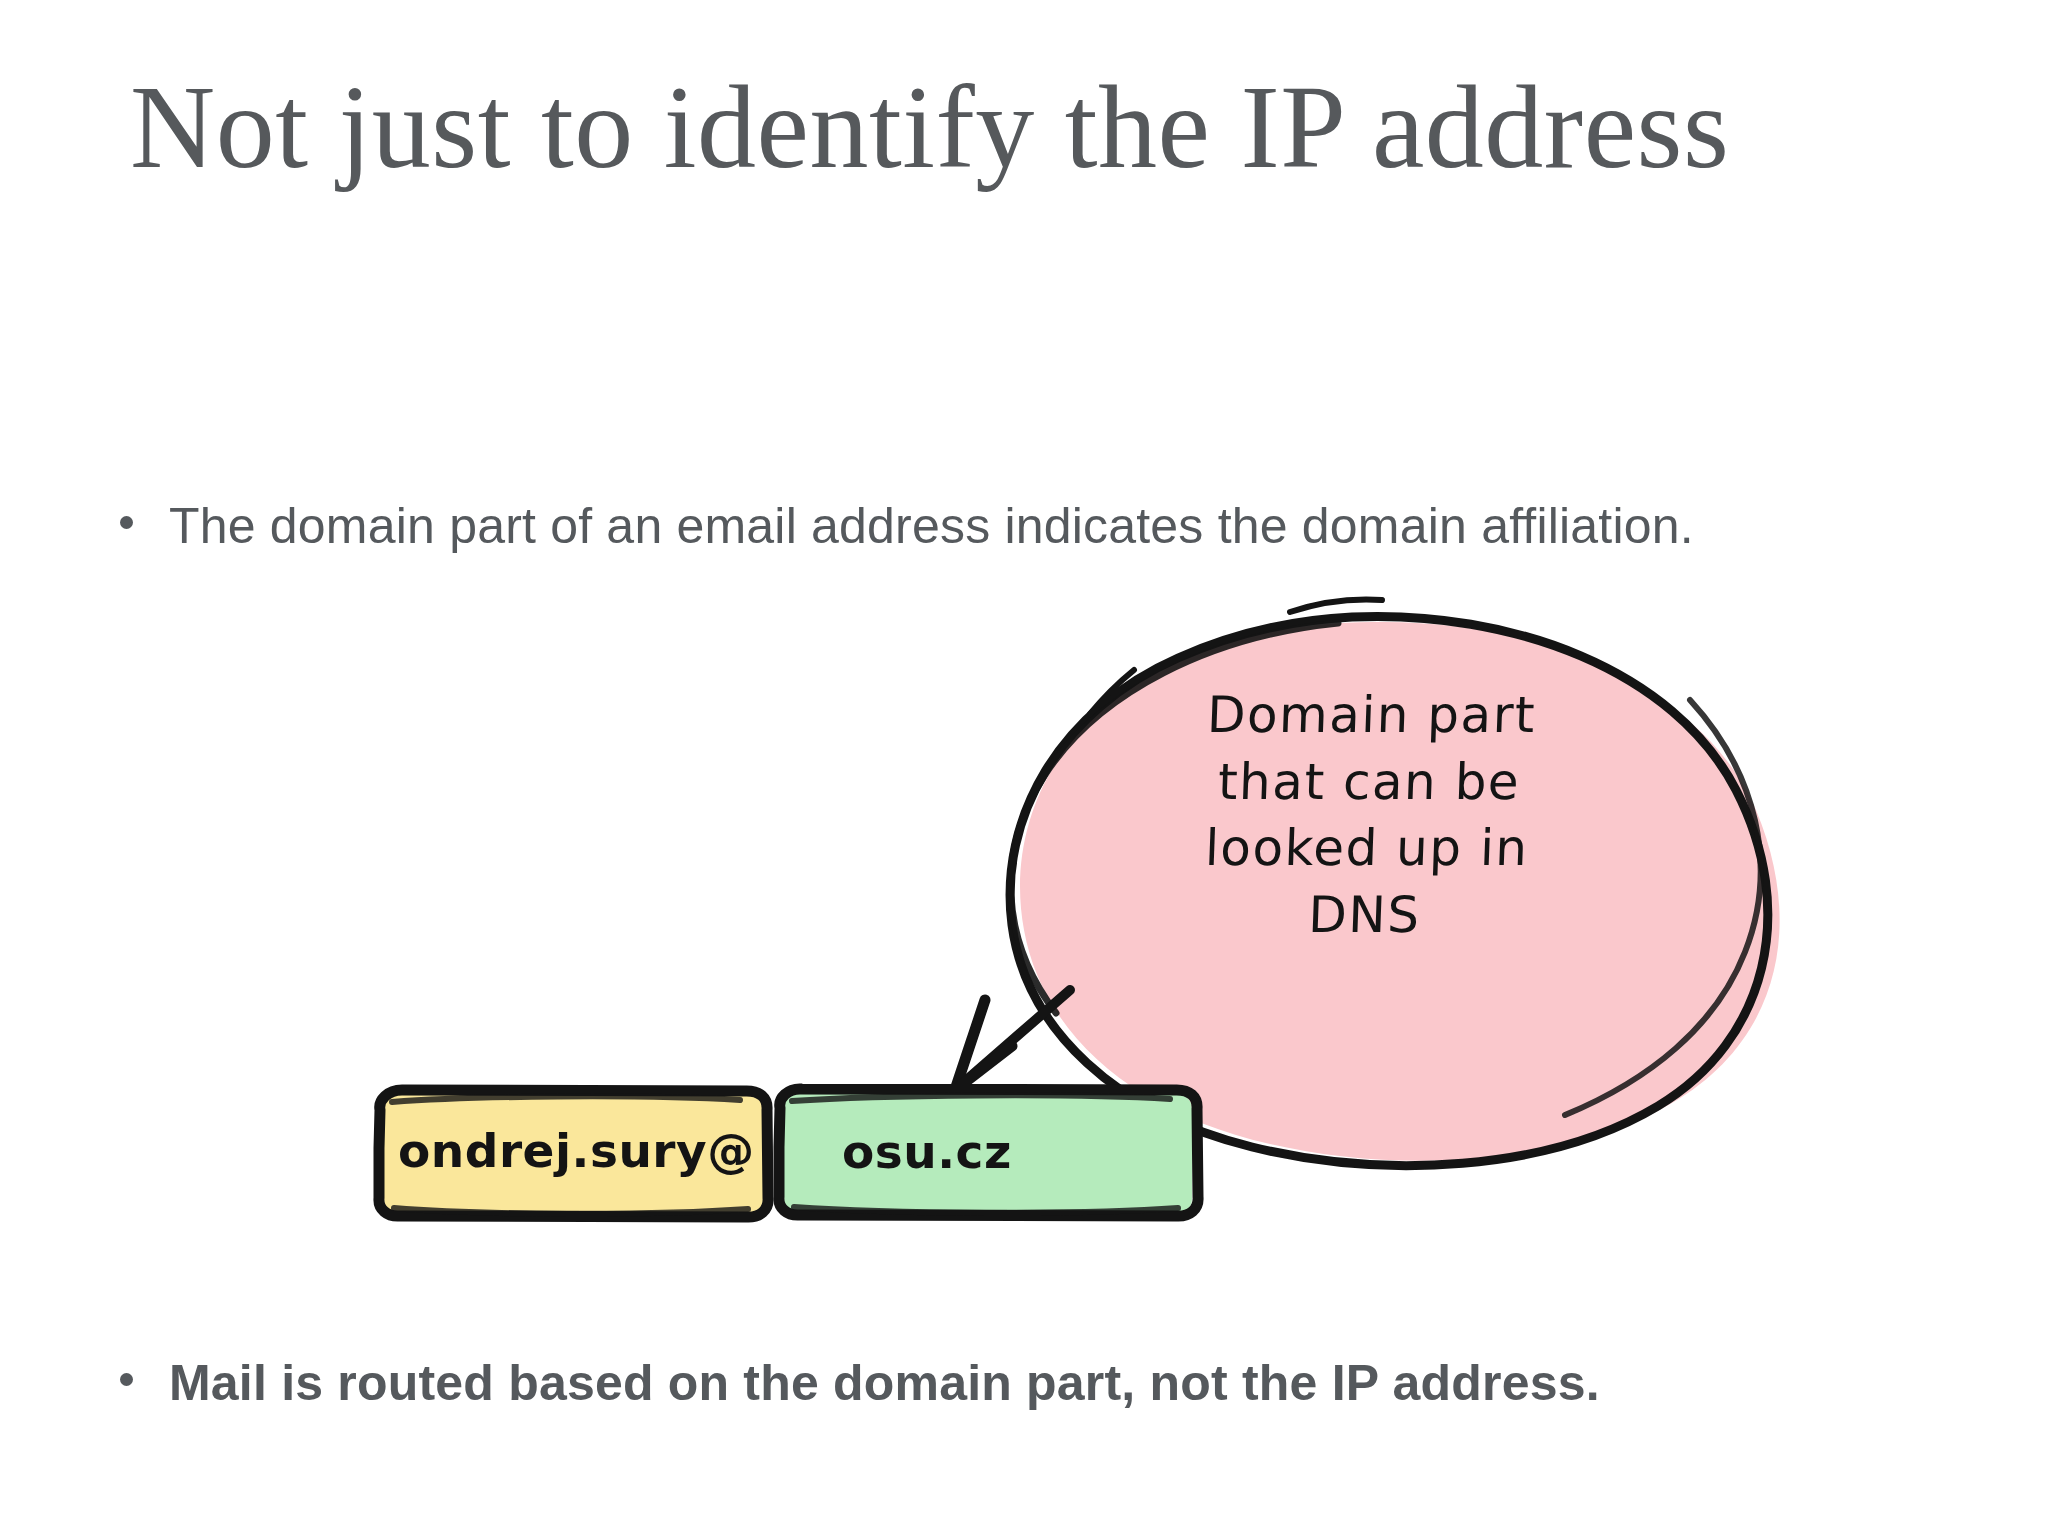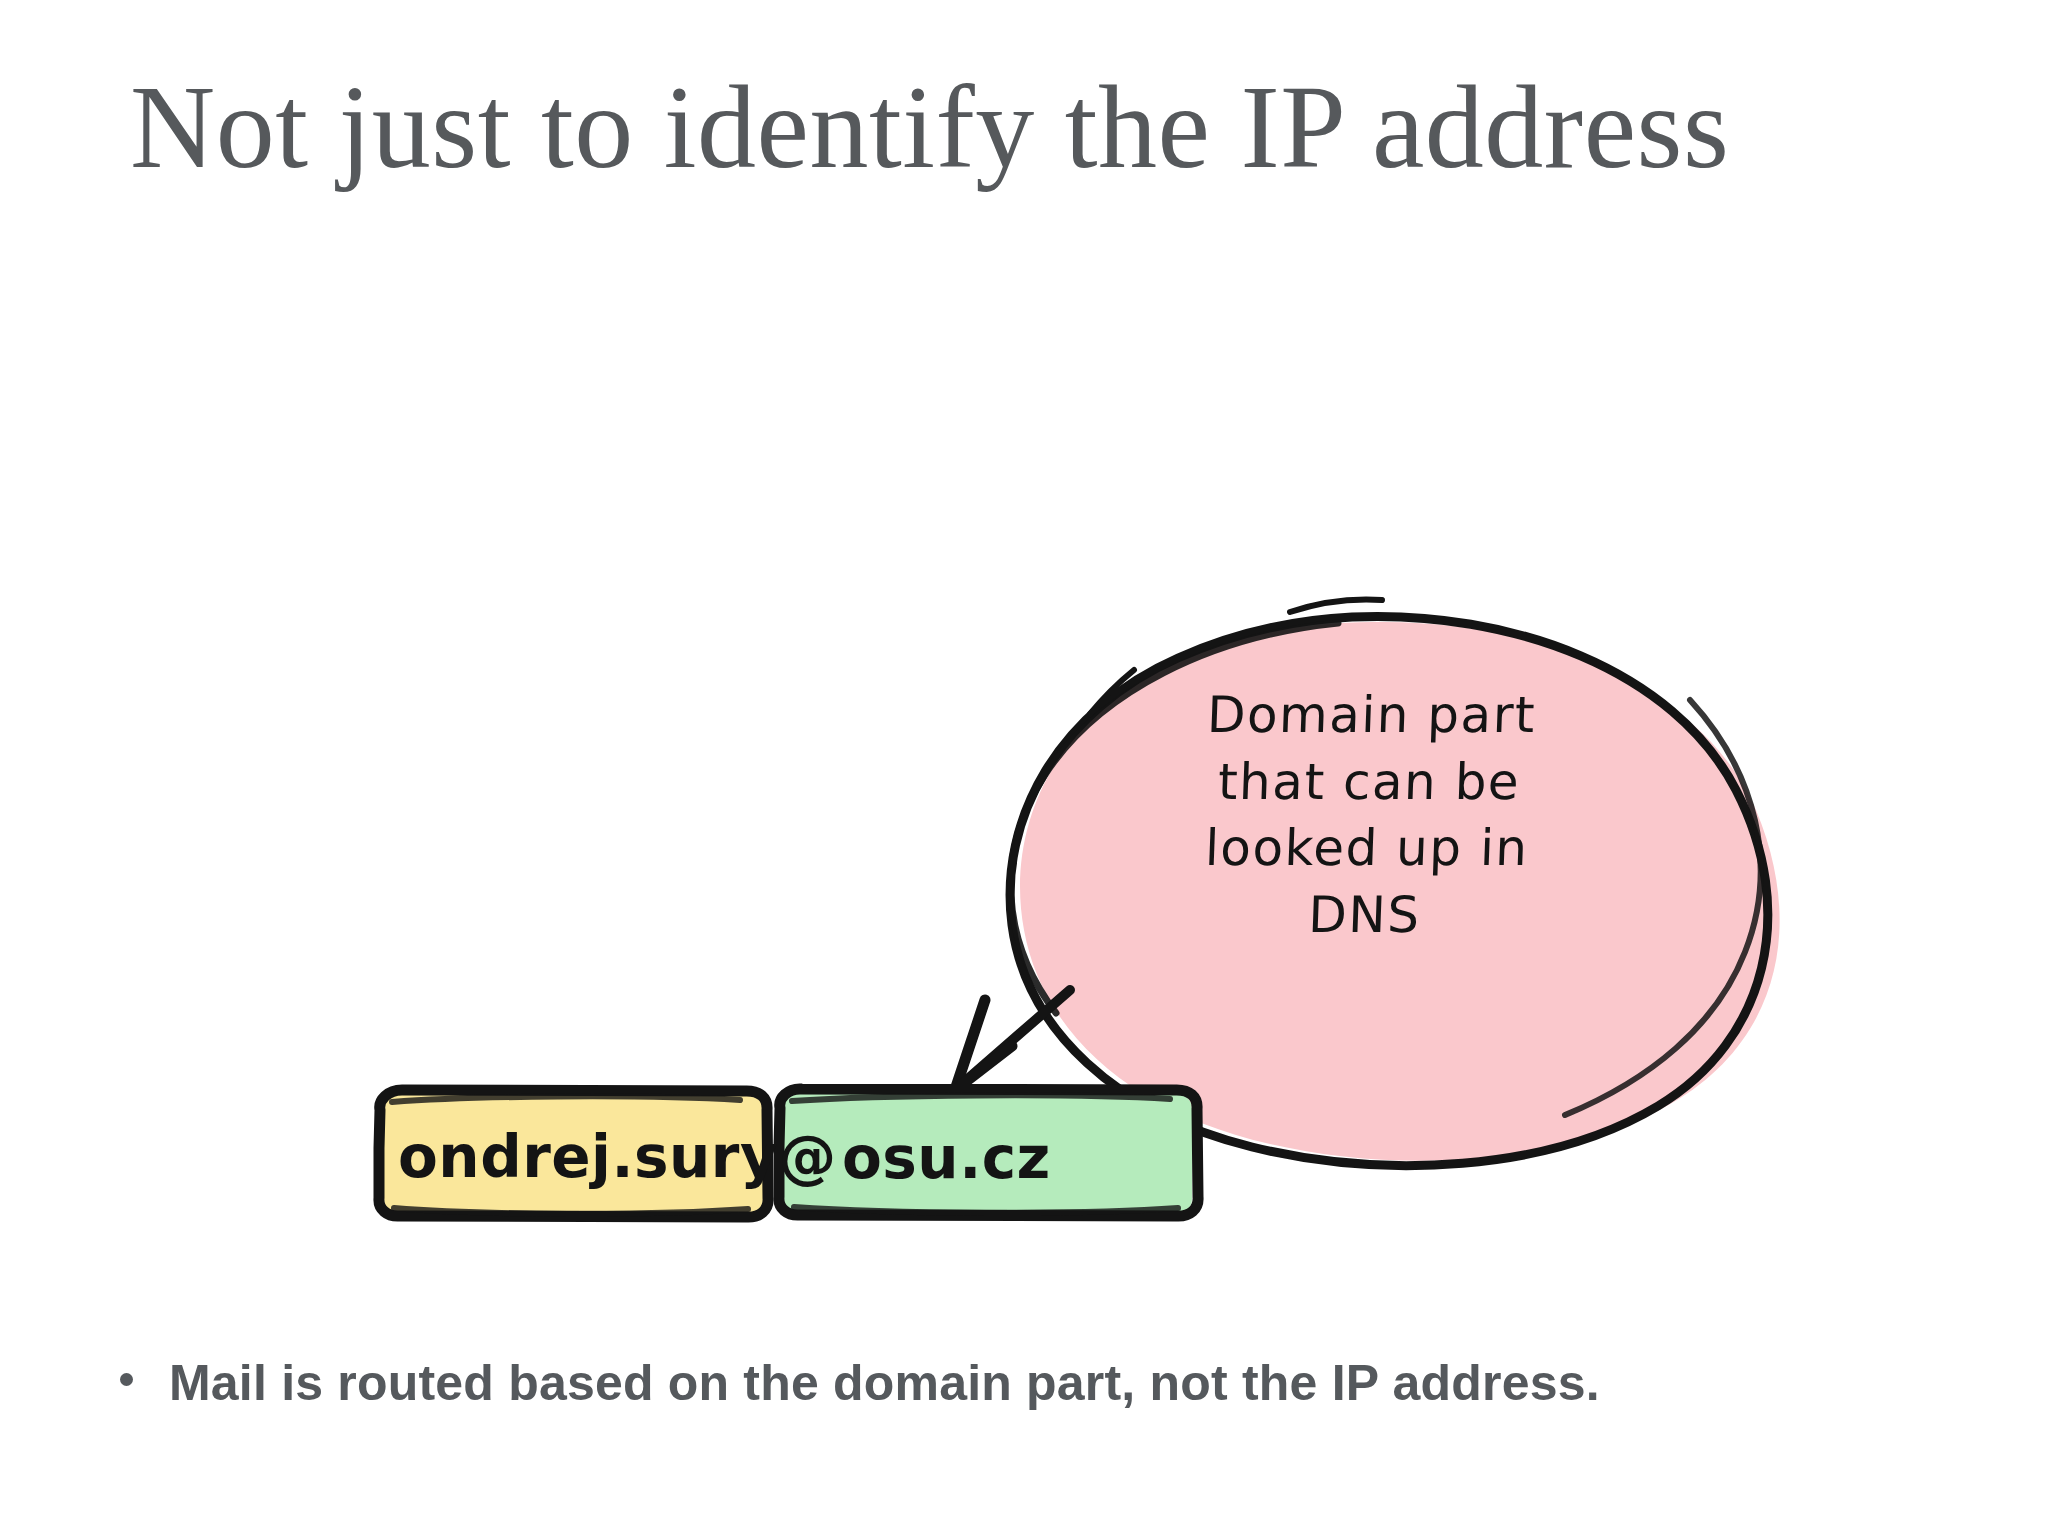--- a/index.html
+++ b/index.html
@@ -86,35 +86,39 @@
     line-height: 1.33;
     color: #141414;
     letter-spacing: 1.5px;
     transform: skewX(-2deg);
   }
 
   .chip-label {
     position: absolute;
     font-family: "DejaVu Sans", sans-serif;
     font-weight: 600;
-    font-size: 58px;
+    font-size: 47px;
     color: #141414;
     letter-spacing: 0.5px;
     white-space: nowrap;
   }
   #chip-label-local { left: 398px; top: 1123px; }
   #chip-label-domain { left: 842px; top: 1124px; }
 </style>
 </head>
 <body>
 
 <div class="slide">
 
   <div class="slide-title">Not just to identify the IP address</div>
 
+  <div class="bullet-row" id="bullet-1">
+    <span class="dot"></span>
+    <span>The domain part of an email address indicates the domain affiliation.</span>
+  </div>
 
   <div class="bullet-row" id="bullet-2">
     <span class="dot"></span>
     <span>Mail is routed based on the domain part, not the IP address.</span>
   </div>
 
   <div class="diagram">
     <svg viewBox="0 0 2048 1536" xmlns="http://www.w3.org/2000/svg">
 
       <g>

